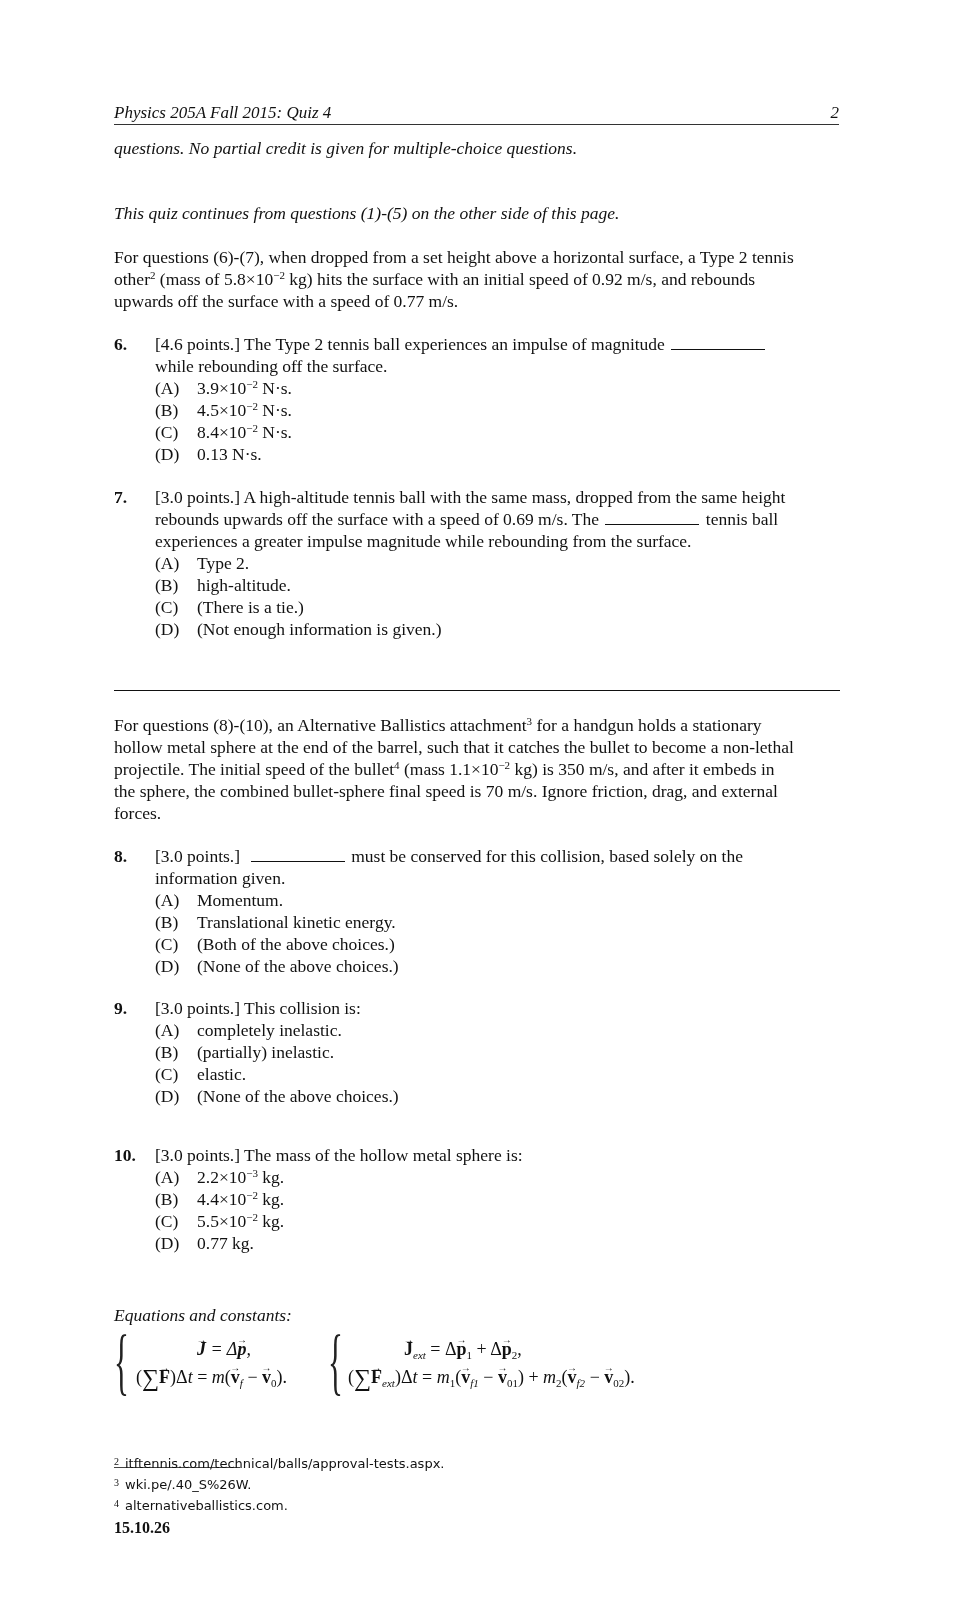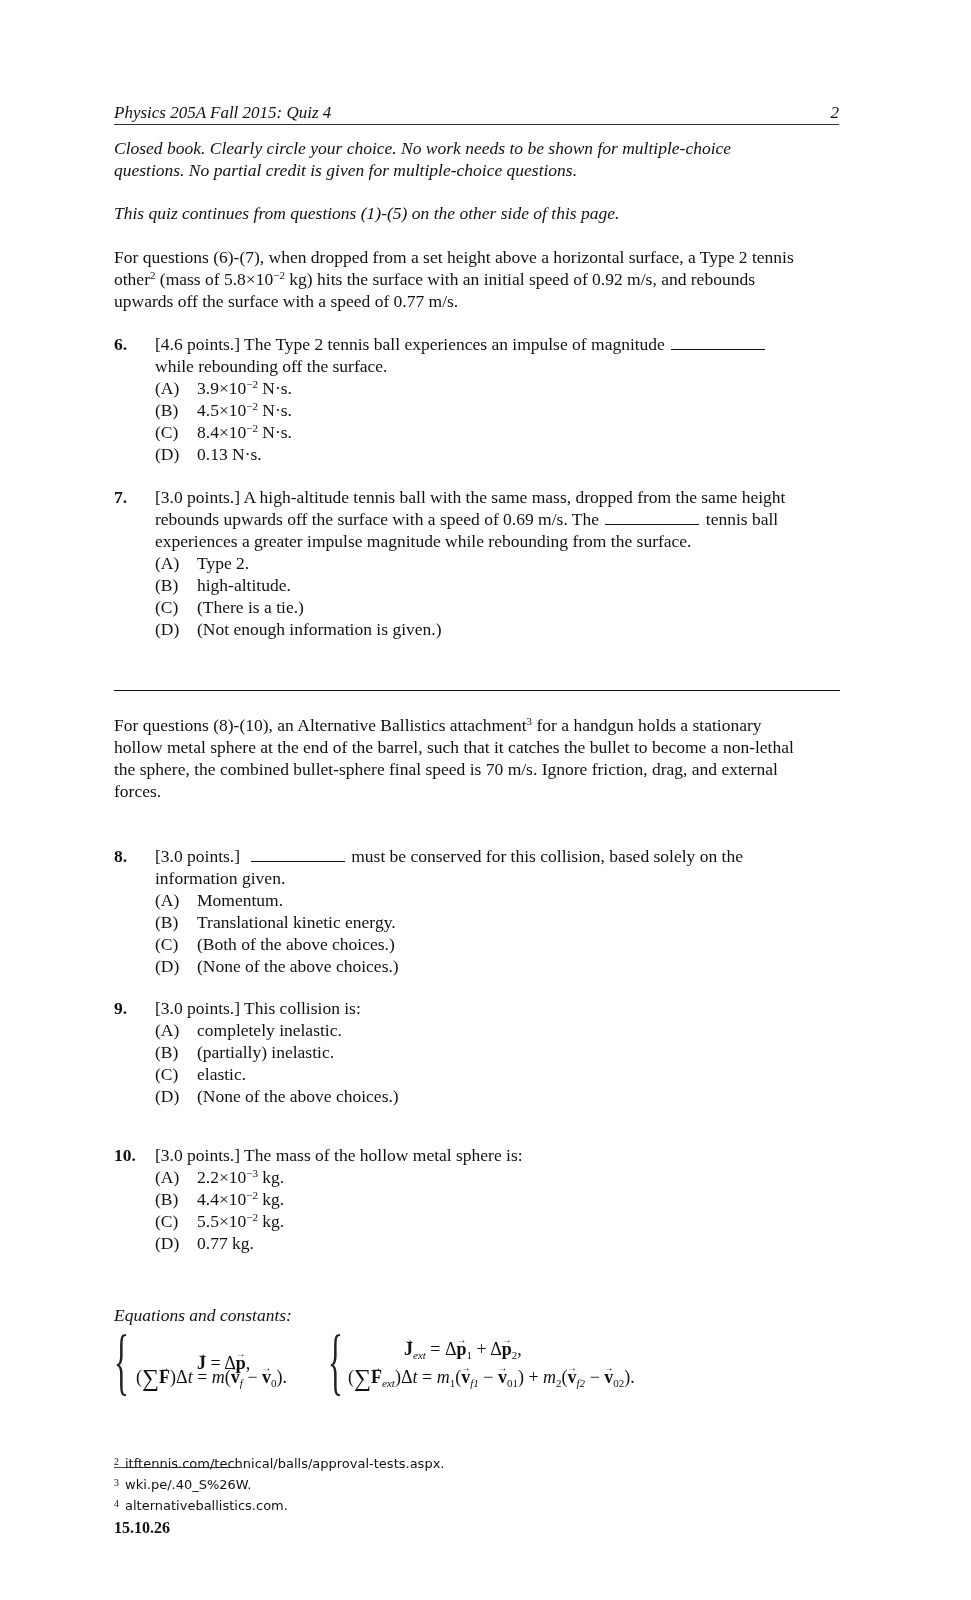--- a/index.html
+++ b/index.html
@@ -51,21 +51,20 @@
 <body>
 
 <div class="page">
 
   <div class="abs header serif">
     <span class="title">Physics 205A  Fall 2015:  Quiz 4</span>
     <span class="pagenum">2</span>
   </div>
 
   <div class="abs para serif ital" style="top:113px;">
-    <div>Closed book.  Clearly circle your choice.  No work needs to be shown for multiple-choice</div>
     <div>questions.  No partial credit is given for multiple-choice questions.</div>
   </div>
   <div class="abs para serif ital" style="top:178px;">This quiz continues from questions (1)-(5) on the other side of this page.</div>
 
   <div class="abs para serif" style="top:222px;">
     <div>For questions (6)-(7), when dropped from a set height above a horizontal surface, a Type 2 tennis</div>
     <div><span>other</span><sup>2</sup><span> (mass of 5.8×10</span><sup>−2</sup><span> kg) hits the surface with an initial speed of 0.92 m/s, and rebounds</span></div>
     <div>upwards off the surface with a speed of 0.77 m/s.</div>
   </div>
 
@@ -120,20 +119,21 @@
           <span class="txt">(Not enough information is given.)</span>
         </div>
     </div>
   </div>
 
   <div class="abs divider"></div>
 
   <div class="abs para serif" style="top:690px; width:740px;">
     <div><span>For questions (8)-(10), an Alternative Ballistics attachment</span><sup>3</sup><span> for a handgun holds a stationary</span></div>
     <div>hollow metal sphere at the end of the barrel, such that it catches the bullet to become a non-lethal</div>
+    <div><span>projectile.  The initial speed of the bullet</span><sup>4</sup><span> (mass 1.1×10</span><sup>−2</sup><span> kg) is 350 m/s, and after it embeds in</span></div>
     <div>the sphere, the combined bullet-sphere final speed is 70 m/s.  Ignore friction, drag, and external</div>
     <div>forces.</div>
   </div>
 
   <div class="abs q serif" style="top:821px; height:132px;">
     <span class="num">8.</span>
     <div class="stem">
       <div><span>[3.0 points.]</span>&nbsp; <span class="blank"></span> <span>must be conserved for this collision, based solely on the</span></div>
       <div>information given.</div>
     </div>
@@ -205,21 +205,21 @@
           <span class="txt">0.77 kg.</span>
         </div>
     </div>
   </div>
 
   <div class="abs eqhead">Equations and constants:</div>
 
   <div class="abs" style="left:114px; top:1304px; width:740px; height:80px;">
 
     <span class="brace" style="left:0px; top:-4px;">{</span>
-    <div class="eq" style="left:83px; top:24px;">
+    <div class="eq" style="left:83px; top:10px;font-style:italic;">
       <span class="vec">J</span> = Δ<span class="vec">p</span>,
     </div>
     <div class="eq" style="left:22px; top:38px;">
       (<span class="big">∑</span><span class="vec">F</span>)Δ<span class="it">t</span> = <span class="it">m</span>(<span class="vec">v</span><span class="sub">f</span> − <span class="vec">v</span><span class="subn">0</span>).
     </div>
 
     <span class="brace" style="left:214px; top:-4px;">{</span>
     <div class="eq" style="left:290px; top:10px;">
       <span class="vec">J</span><span class="sub">ext</span> = Δ<span class="vec">p</span><span class="subn">1</span> + Δ<span class="vec">p</span><span class="subn">2</span>,
     </div>

